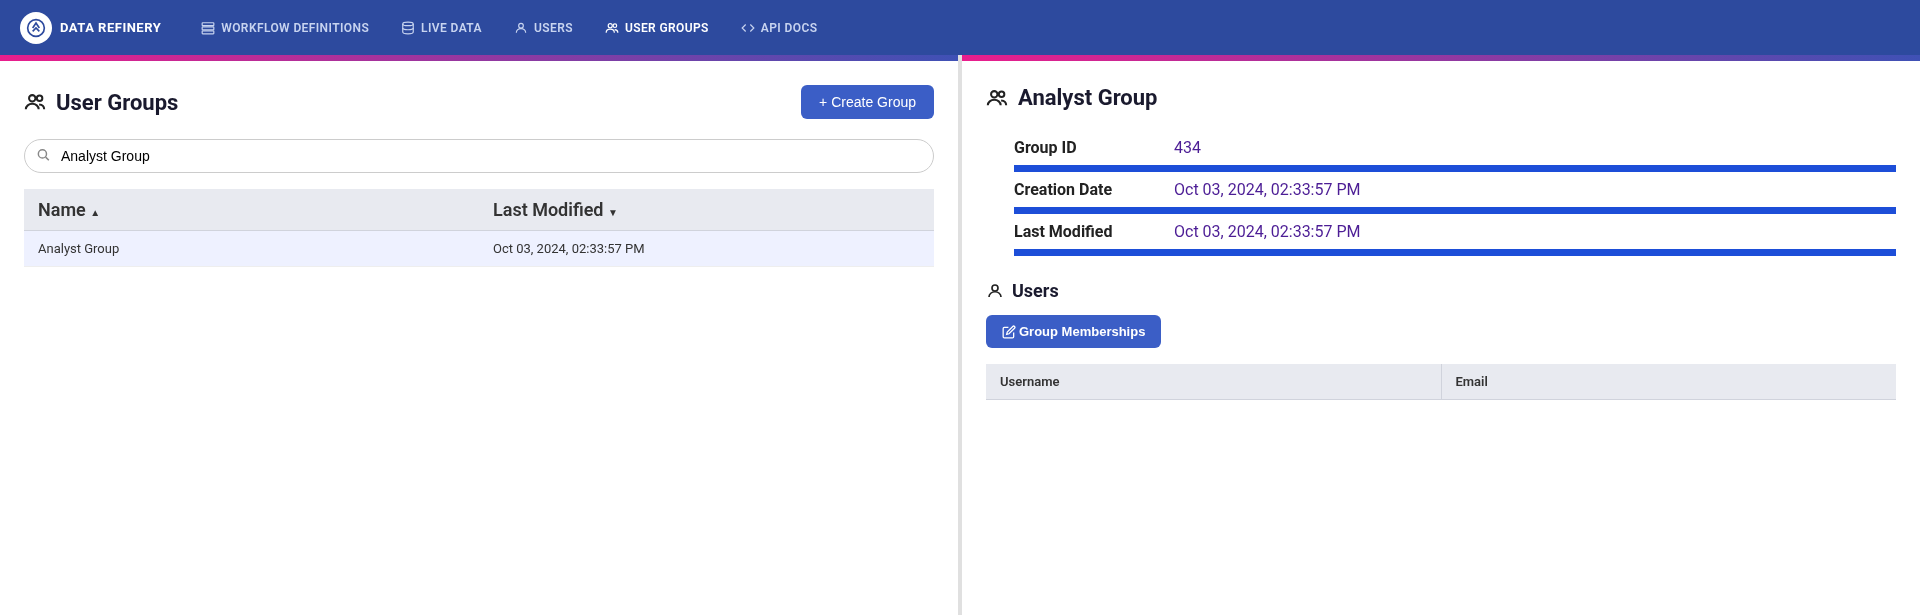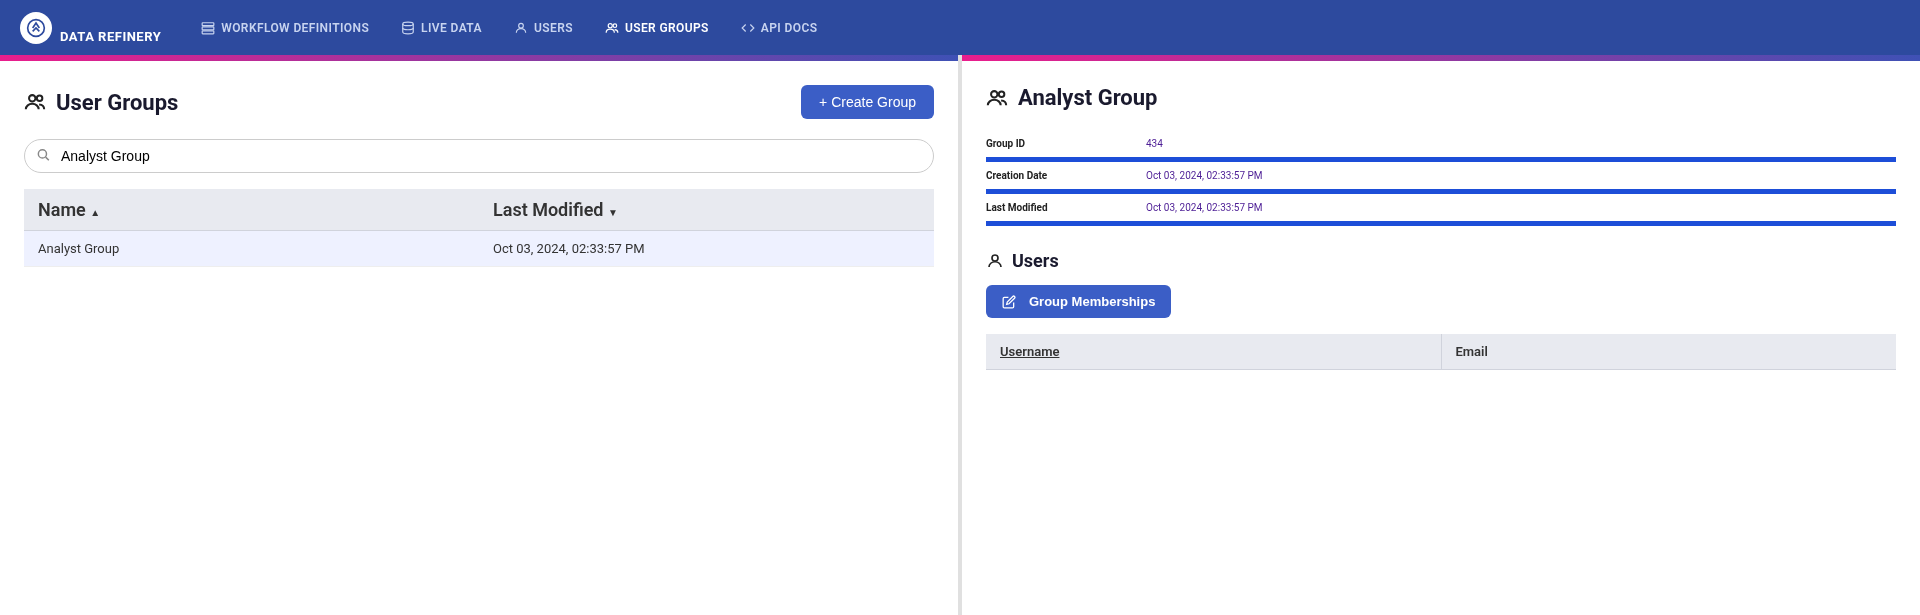--- a/index.html
+++ b/index.html
@@ -9,21 +9,21 @@
     nav {
       background: #2d4a9e;
       display: flex;
       align-items: center;
       padding: 0 20px;
       height: 55px;
       gap: 8px;
     }
     .nav-brand {
       display: flex;
-      align-items: flex-end;
+      align-items: center;
       gap: 8px;
       margin-right: 20px;
       color: #fff;
       font-weight: 700;
       font-size: 13px;
       letter-spacing: 0.5px;
     }
     .nav-brand-icon {
       width: 32px;
       height: 32px;
@@ -170,22 +170,23 @@
       gap: 6px;
     }
 
     
     .detail-field-group {
       margin-bottom: 24px;
     }
     .detail-row {
       display: flex;
       padding: 8px 0;
-      border-bottom: 5px solid #1d4ed8;
-      font-size: 10px;
+      border-bottom: 7px solid #1d4ed8;
+      font-size: 16px;
+      margin-left: 28px;
     }
     .detail-label {
       width: 160px;
       font-weight: 700;
       color: #222;
       flex-shrink: 0;
     }
     .detail-value {
       color: #4c1d95;
     }
@@ -205,39 +206,39 @@
       background: #3b5ec6;
       color: #fff;
       border: none;
       border-radius: 6px;
       padding: 9px 16px;
       font-size: 13px;
       font-weight: 600;
       cursor: pointer;
       display: inline-flex;
       align-items: center;
-      gap: 13px;
+      gap: 3px;
       margin-bottom: 16px;
     }
 
     
     .users-table {
       width: 100%;
       border-collapse: collapse;
     }
     .users-table th {
       background: #e8eaf0;
       padding: 10px 14px;
       text-align: left;
       font-size: 13px;
       font-weight: 600;
       color: #333;
       border-bottom: 1px solid #d0d3dc;
     }
-    .users-table .col-username { width: 50%; border-right: 1px solid #d0d3dc; text-decoration: underline; }
+    .users-table .col-username { width: 50%; border-right: 1px solid #d0d3dc; }
     .users-table .col-email { width: 50%; }
 
     
     .panel-divider {
       width: 4px;
       background: #e0e0e0;
     }
   </style>
 </head>
 <body>

